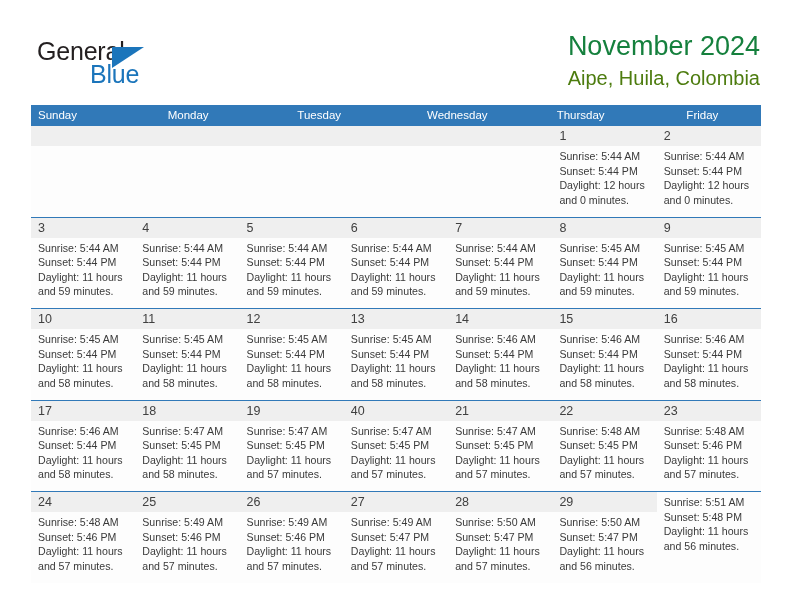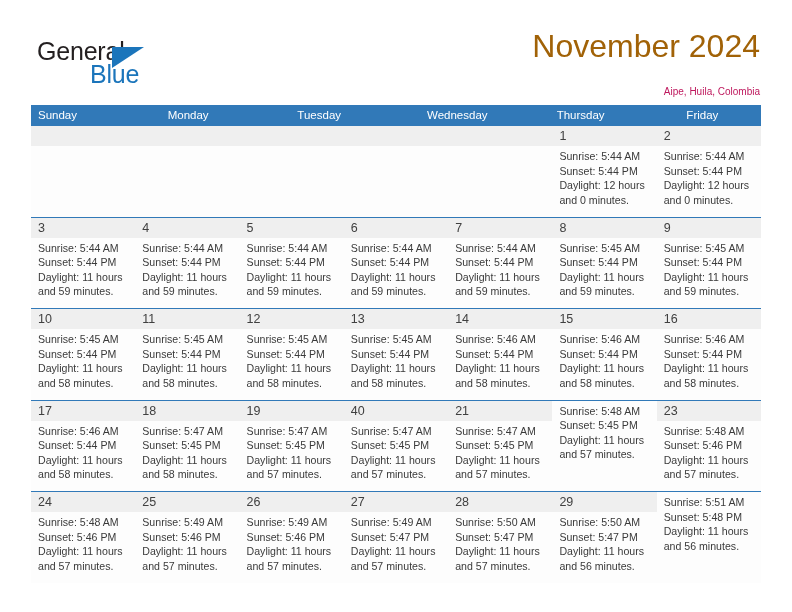--- a/index.html
+++ b/index.html
@@ -66,30 +66,30 @@
     border-bottom: 21px solid transparent;
   }
 
   .title-block {
     position: absolute;
     right: 0;
     top: 0;
     text-align: right;
   }
   .cal-title {
-    font-size: 32px;
-    color: #a16207;
+    font-size: 27px;
+    color: #15803d;
     line-height: 32px;
     white-space: nowrap;
   }
   .cal-subtitle {
-    font-size: 10px;
-    color: #be185d;
+    font-size: 20px;
+    color: #4d7c0f;
     line-height: 20px;
-    margin-top: 20px;
+    margin-top: 6px;
     white-space: nowrap;
   }
 
   
   .calendar {
     position: absolute;
     left: 31px;
     top: 105px;
     width: 730px;
   }
@@ -360,20 +360,21 @@
           </div>
           <div class="day">
             <div class="day-band"><span class="day-num">21</span></div>
             <div class="day-info">
               <div>Sunrise: 5:47 AM</div>
               <div>Sunset: 5:45 PM</div>
               <div class="wrap">Daylight: 11 hours and 57 minutes.</div>
             </div>
           </div>
           <div class="day">
+            <div class="day-band"><span class="day-num">22</span></div>
             <div class="day-info">
               <div>Sunrise: 5:48 AM</div>
               <div>Sunset: 5:45 PM</div>
               <div class="wrap">Daylight: 11 hours and 57 minutes.</div>
             </div>
           </div>
           <div class="day">
             <div class="day-band"><span class="day-num">23</span></div>
             <div class="day-info">
               <div>Sunrise: 5:48 AM</div>

